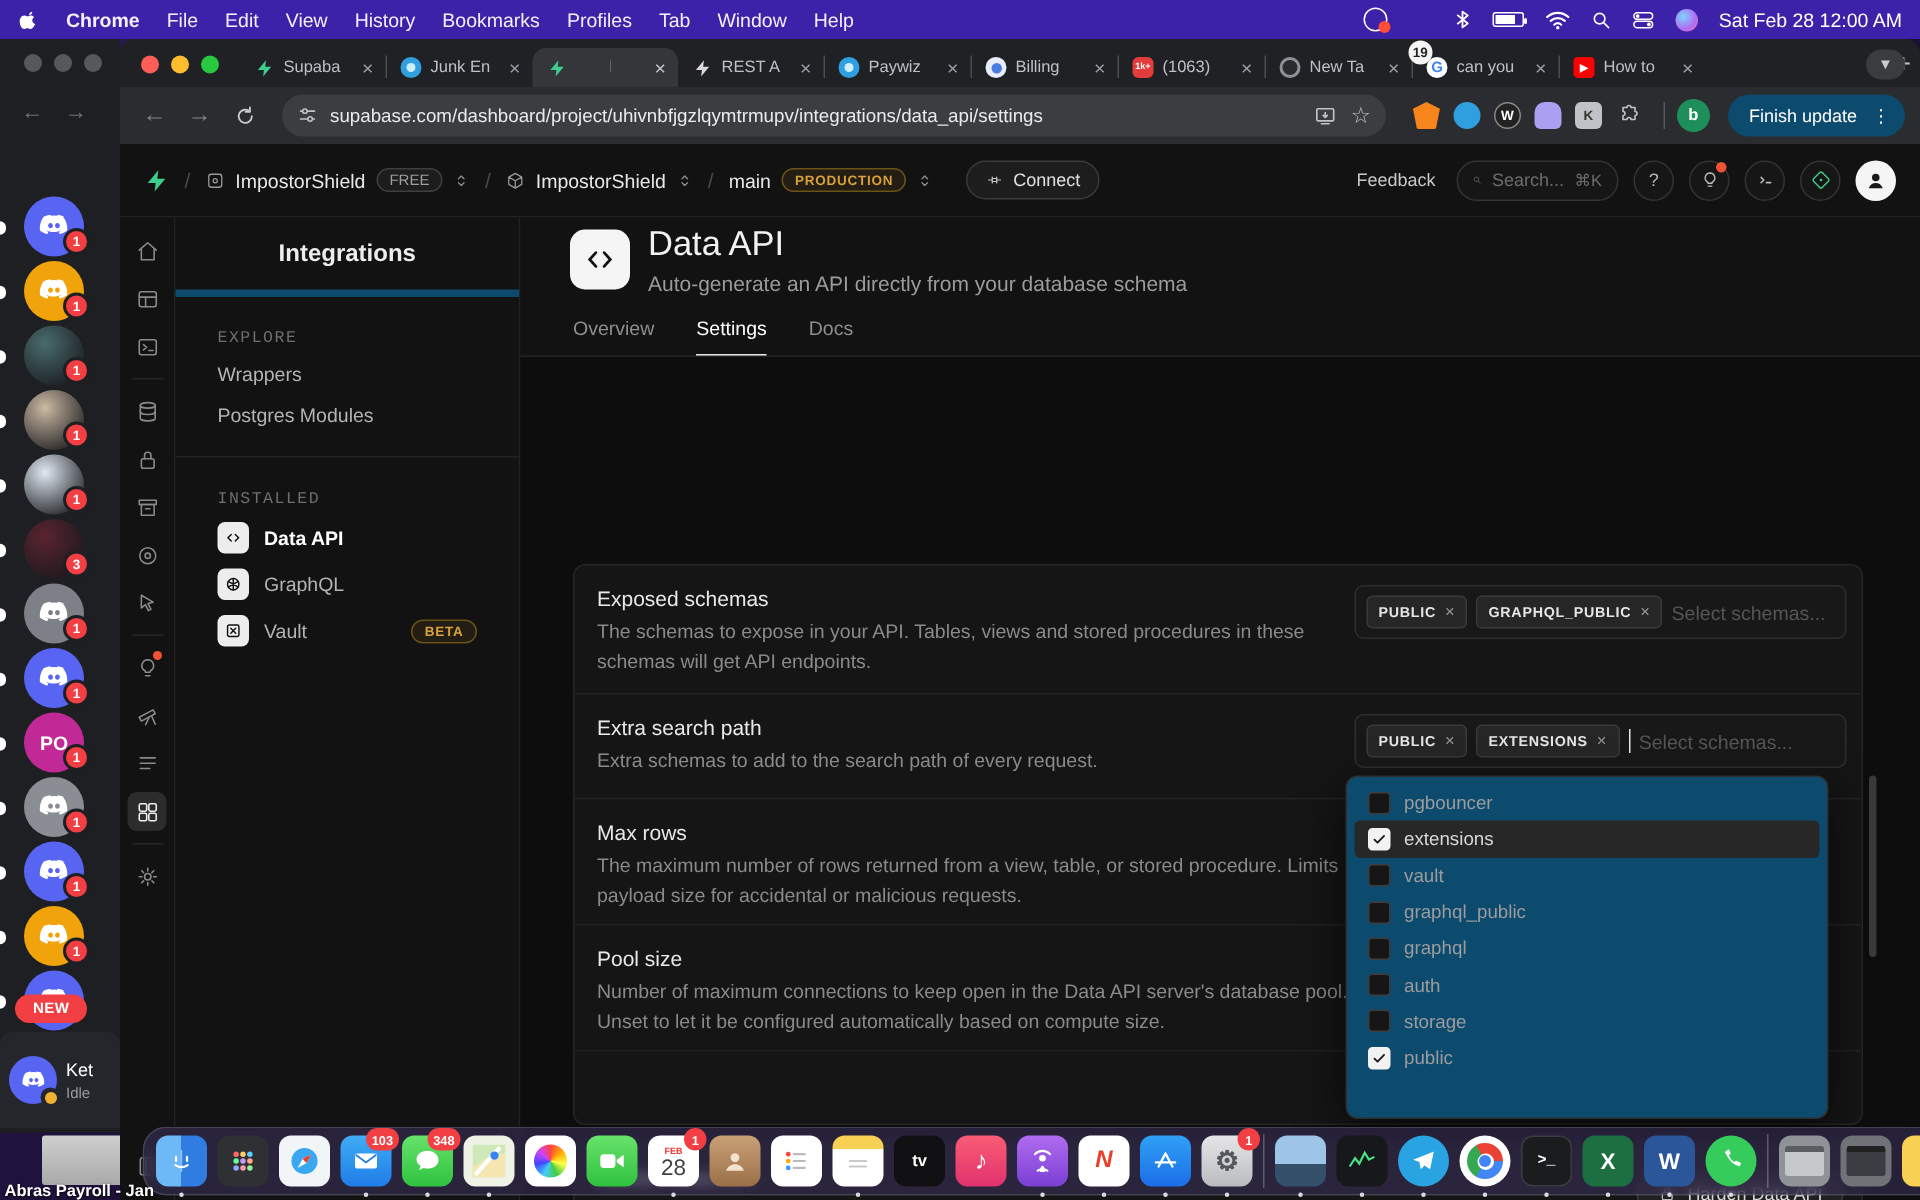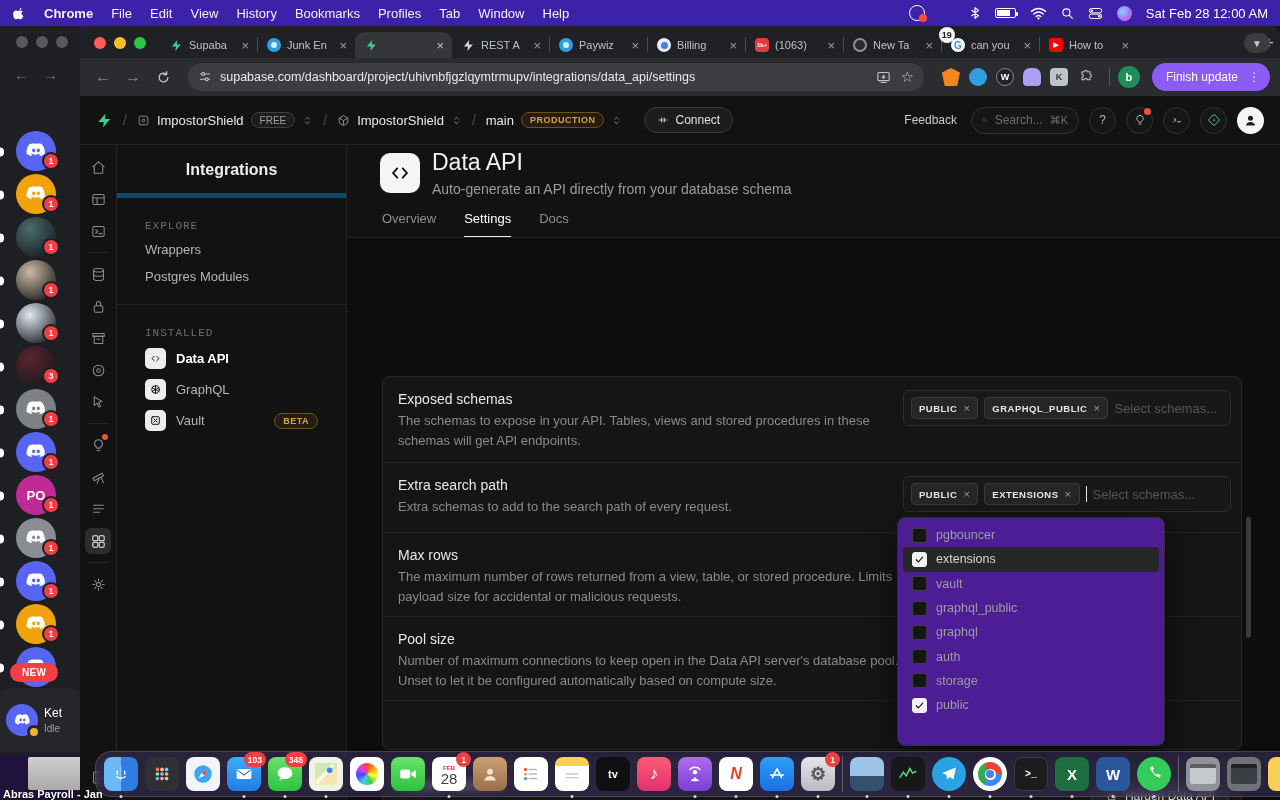--- a/index.html
+++ b/index.html
@@ -105,21 +105,21 @@
     font-size:9px; font-weight:bold; color:#fff; }
   .ext-metamask { background:#f6851b; border-radius:4px; clip-path:polygon(50% 0,100% 25%,85% 100%,15% 100%,0 25%); }
   .ext-paywiz { background:#2f9fe0; }
   .ext-wallet { background:#222; border:1px solid #888; }
   .ext-phantom { background:#ab9ff2; border-radius:7px 7px 4px 4px; }
   .ext-keeper { background:#bfc3c7; color:#333; border-radius:4px; }
   .ext-puzzle { color:#c0c3c8; }
   .tb-sep { width:1px; height:18px; background:#55575b; margin:0 4px; }
   .profile-b { width:22px; height:22px; border-radius:50%; background:#1e8e5a; color:#fff; font-size:11px;
     font-weight:bold; display:flex; align-items:center; justify-content:center; }
-  .update-btn { background:#8b5cf6; color:#fff; font-size:12px; border-radius:14px; height:28px;
+  .update-btn { background:#0c4a6e; color:#fff; font-size:12px; border-radius:14px; height:28px;
     display:flex; align-items:center; padding:0 6px 0 14px; margin-left:8px; gap:6px; }
   .kebab { letter-spacing:0; font-size:12px; padding:0 4px; }
 
   
   .supabase { position:absolute; left:0; right:0; top:70px; bottom:0; background:#0d0d0d; }
   .sb-topbar { position:absolute; left:0; right:0; top:0; height:49px; background:#121212;
     border-bottom:1px solid #232323; display:flex; align-items:center; padding:0 16px; gap:8px; }
   .crumb-sep { color:#4a4a4a; font-size:14px; margin:0 2px; }
   .crumb { display:flex; align-items:center; gap:7px; color:#e8e8e8; font-size:13px; }
   .pill-free { border:1px solid #3f3f3f; background:#1d1d1d; color:#9f9f9f; font-size:10px;
@@ -198,21 +198,21 @@
   .chip .x { color:#9a9a9a; font-size:11px; font-weight:normal; }
   .chip-ph { color:#565656; font-size:13px; white-space:nowrap; overflow:hidden; }
   .caret { width:1px; height:16px; background:#e8e8e8; }
 
   #card2 { top:524px; height:68px; }
   .harden-btn { position:absolute; right:12px; top:19px; display:flex; align-items:center; gap:7px;
     border:1px solid #3a3a3a; background:#202020; border-radius:14px; height:27px; padding:0 13px;
     font-size:12px; color:#d6d6d6; }
   .harden-btn svg { width:13px; height:13px; stroke:#bdbdbd; fill:none; stroke-width:1.6; }
 
-  .dropdown { position:absolute; left:550px; top:279px; width:268px; height:229px; background:#4c1d95;
+  .dropdown { position:absolute; left:550px; top:279px; width:322px; height:229px; background:#0c4a6e;
     border:1px solid #2f2f2f; border-radius:8px; box-shadow:0 10px 30px rgba(0,0,0,.6); padding:5px;
     z-index:10; overflow:hidden;text-align:center; }
   .opt { display:flex; align-items:center; gap:9px; height:24.3px; padding:0 9px; border-radius:4px;
     font-size:12.5px; color:#9c9c9c; cursor:pointer; }
   .opt.hl { background:#272727; color:#d6d6d6; }
   .cb { width:15px; height:15px; border-radius:3px; border:1px solid #3d3d3d; background:#161616; flex:none;
     display:flex; align-items:center; justify-content:center; }
   .cb.checked { background:#f2f2f2; border-color:#f2f2f2; }
   .cb svg { width:11px; height:11px; stroke:#111; stroke-width:2.5; fill:none; stroke-linecap:round; stroke-linejoin:round; }
 

